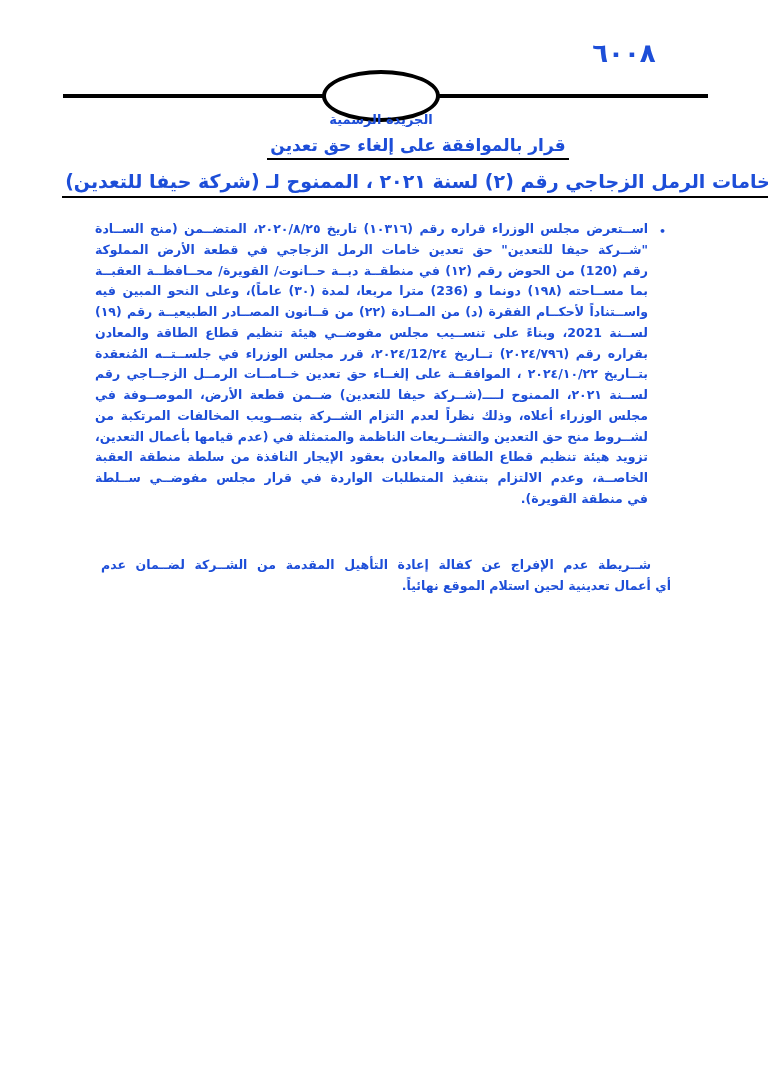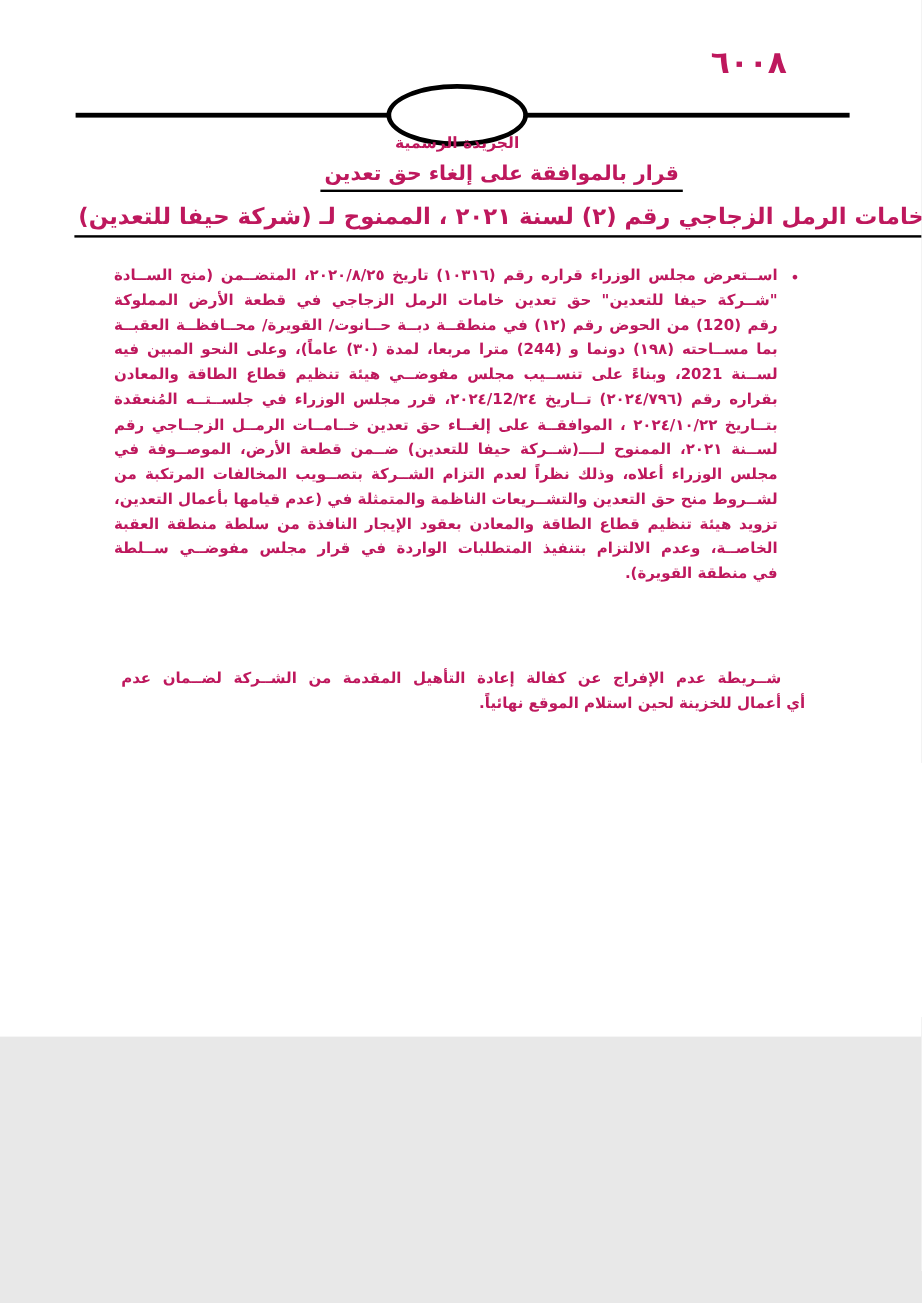--- a/index.html
+++ b/index.html
@@ -3,26 +3,26 @@
 <meta charset="utf-8">
 <style>
   html, body {
     margin: 0;
     padding: 0;
     background: #e8e8e8;
   }
   .page {
     position: relative;
     width: 768px;
-    height: 864px;
+    height: 1086px;
     margin: 0 auto;
     background: #ffffff;
     overflow: hidden;
     font-family: "DejaVu Sans", sans-serif;
-    color: #be185d;
+    color: #1d4ed8;
     direction: rtl;
   }
   
   .page-number {
     position: absolute;
     top: 38px;
     left: 578px;
     width: 92px;
     font-size: 26px;
     font-weight: bold;
@@ -155,30 +155,31 @@
     <span class="title-1">قرار بالموافقة على إلغاء حق تعدين</span>
     <br>
     <span class="title-2">خامات الرمل الزجاجي رقم (٢) لسنة ٢٠٢١ ، الممنوح لـ (شركة حيفا للتعدين)</span>
   </div>
 
   <div class="decree-body">
     <span class="bullet-marker">•</span>
     <div class="body-line">اســتعرض مجلس الوزراء قراره رقم (١٠٣١٦) تاريخ ٢٠٢٠/٨/٢٥، المتضــمن (منح الســادة</div>
     <div class="body-line">"شــركة حيفا للتعدين" حق تعدين خامات الرمل الزجاجي في قطعة الأرض المملوكة للخزينة</div>
     <div class="body-line">رقم (120) من الحوض رقم (١٢) في منطقــة دبــة حــانوت/ القويرة/ محــافظــة العقبــة</div>
-    <div class="body-line">بما مســاحته (١٩٨) دونما و (244) مترا مربعا، لمدة (٣٠) عاماً)، وعلى النحو المبين فيه</div>
+    <div class="body-line">بما مســاحته (١٩٨) دونما و (236) مترا مربعا، لمدة (٣٠) عاماً)، وعلى النحو المبين فيه</div>
+    <div class="body-line">واســتناداً لأحكــام الفقرة (د) من المــادة (٢٢) من قــانون المصــادر الطبيعيــة رقم (١٩)</div>
     <div class="body-line">لســنة 2021، وبناءً على تنســيب مجلس مفوضــي هيئة تنظيم قطاع الطاقة والمعادن</div>
     <div class="body-line">بقراره رقم (٢٠٢٤/٧٩٦) تــاريخ ٢٠٢٤/12/٢٤، قرر مجلس الوزراء في جلســتــه المُنعقدة</div>
     <div class="body-line">بتــاريخ ٢٠٢٤/١٠/٢٢ ، الموافقــة على إلغــاء حق تعدين خــامــات الرمــل الزجــاجي رقم (٢)</div>
     <div class="body-line">لســنة ٢٠٢١، الممنوح لــــ(شــركة حيفا للتعدين) ضــمن قطعة الأرض، الموصــوفة في قرار</div>
     <div class="body-line">مجلس الوزراء أعلاه، وذلك نظراً لعدم التزام الشــركة بتصــويب المخالفات المرتكبة من قبلها</div>
     <div class="body-line">لشــروط منح حق التعدين والتشــريعات الناظمة والمتمثلة في (عدم قيامها بأعمال التعدين، وعدم</div>
     <div class="body-line">تزويد هيئة تنظيم قطاع الطاقة والمعادن بعقود الإيجار النافذة من سلطة منطقة العقبة الاقتصادية</div>
     <div class="body-line">الخاصــة، وعدم الالتزام بتنفيذ المتطلبات الواردة في قرار مجلس مفوضــي ســلطة منطقة العقبة</div>
     <div class="body-line last">في منطقة القويرة).</div>
   </div>
 
   <div class="closing">
     <div class="closing-line-1">شــريطة عدم الإفراج عن كفالة إعادة التأهيل المقدمة من الشــركة لضــمان عدم ممارســتها</div>
-    <div class="closing-line-2">أي أعمال للخزينة لحين استلام الموقع نهائياً.</div>
+    <div class="closing-line-2">أي أعمال تعدينية لحين استلام الموقع نهائياً.</div>
   </div>
 
 </div>
 
 </body></html>

